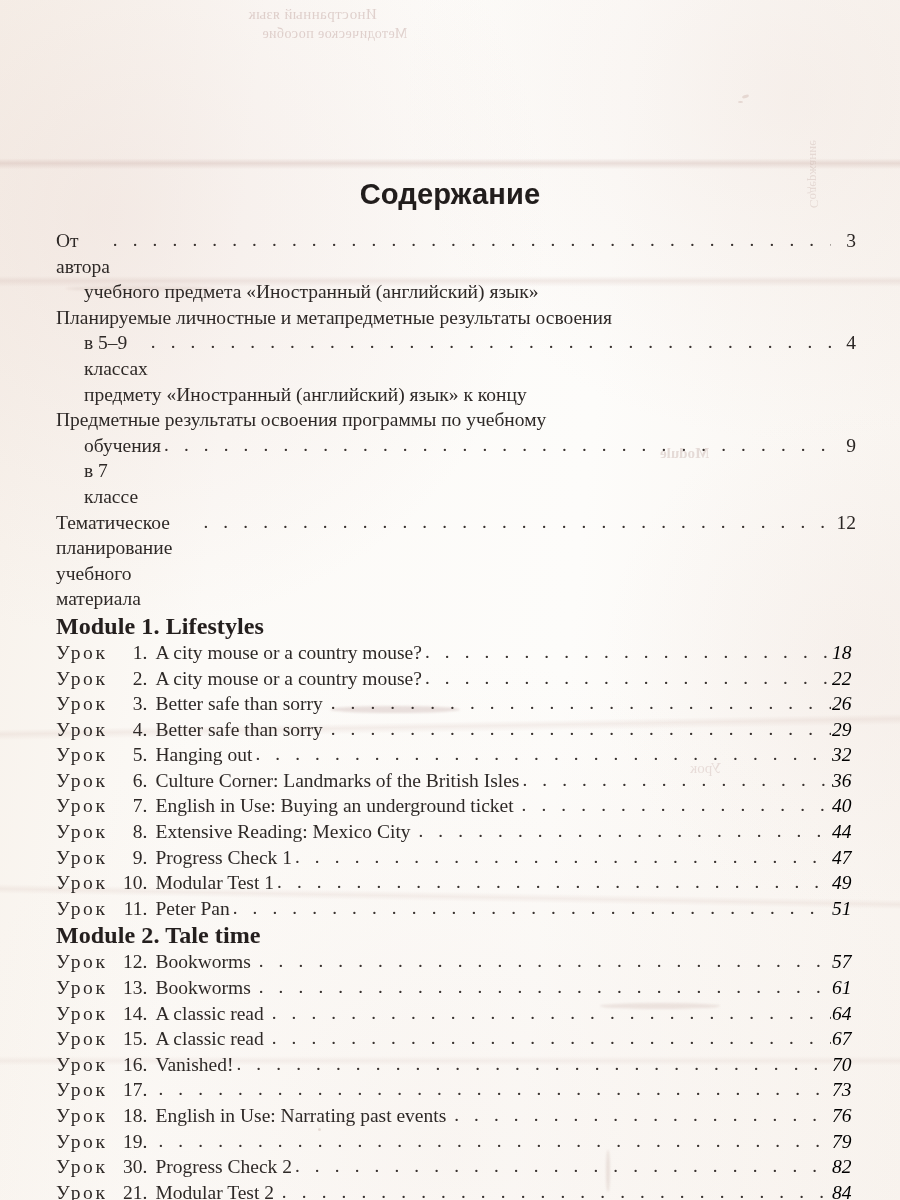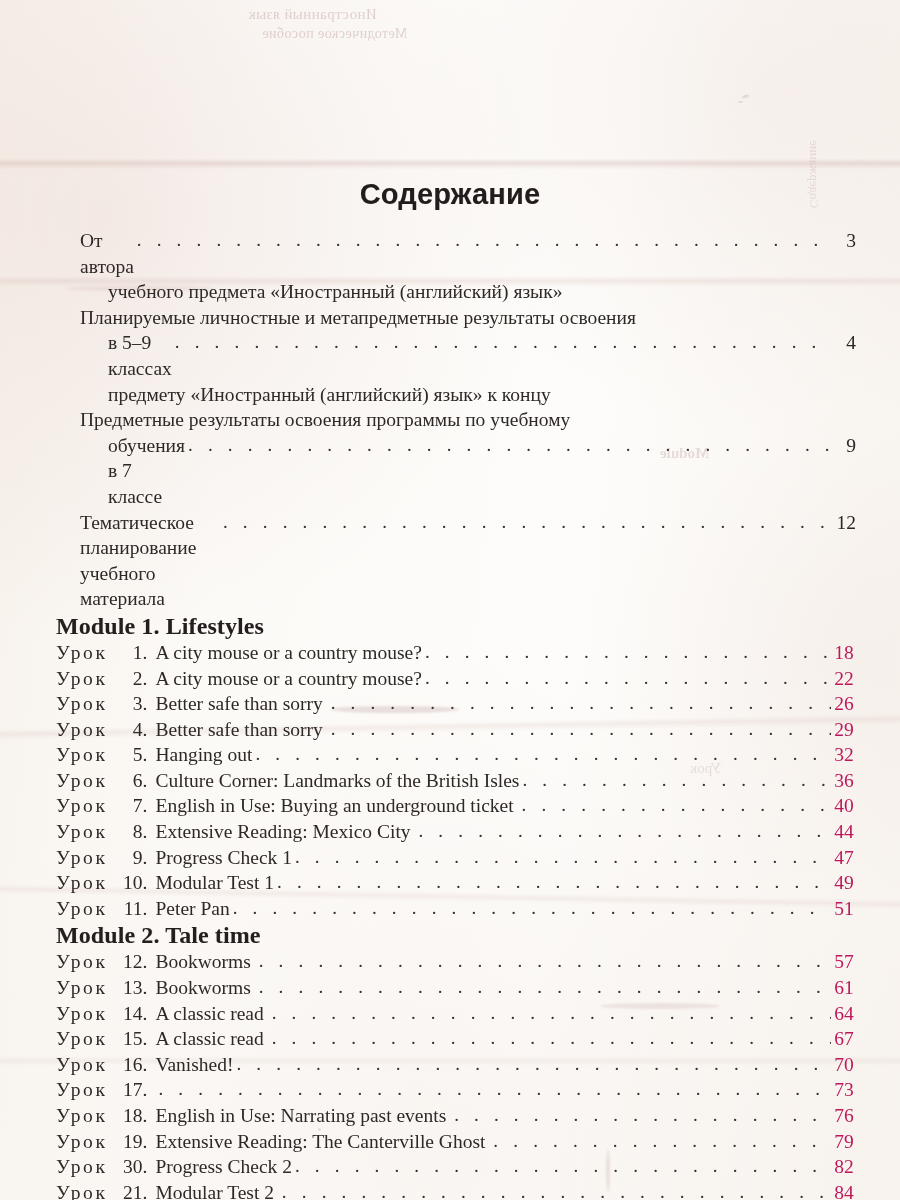--- a/index.html
+++ b/index.html
@@ -95,21 +95,20 @@
     width: 800px;
   }
 
   
   .entry {
     display: flex;
     align-items: baseline;
     font-size: 19.5px;
     line-height: 25.6px;
     color: #2e2927;
-    margin-left: 24px;
   }
   .entry .txt { white-space: pre-wrap; }
   .entry .lead {
     flex: 1 1 auto;
     min-width: 8px;
     margin: 0 1px 0 3px;
     overflow: hidden;
     white-space: nowrap;
     color: #3a3330;
     letter-spacing: 5.2px;
@@ -160,23 +159,24 @@
     margin: 0 1px 0 3px;
     overflow: hidden;
     white-space: nowrap;
     color: #3a3330;
     letter-spacing: 5.2px;
     font-size: 19px;
     transform: translateY(-1px);
   }
   .lesson .pg {
     flex: 0 0 auto;
-    text-align: center;
+    text-align: left;
     min-width: 24px;
-    color: #be185d;
+    color: #000000;
+    font-style: italic;
   }
 
   .gap-before { margin-top: 1px; }
 </style>
 </head>
 <body>
 
 <div class="page"></div>
 <div class="creases"></div>
 
@@ -356,21 +356,20 @@
         <div class="lesson">
           <span class="lbl">Урок</span>
           <span class="num">18.</span>
           <span class="ttl">English in Use: Narrating past events </span>
           <span class="lead">. . . . . . . . . . . . . . . . . . . . . . . . . . . . . . . . . . . . . . . . . . . . . . . . . . . . . . . . . . . . . . . . . . . . . . . . . . . . . . . . . . . . . . . . . </span>
           <span class="pg">76</span>
         </div>
         <div class="lesson">
           <span class="lbl">Урок</span>
           <span class="num">19.</span>
-          <span class="ttl">Extensive Reading: The Canterville Ghost </span>
           <span class="lead">. . . . . . . . . . . . . . . . . . . . . . . . . . . . . . . . . . . . . . . . . . . . . . . . . . . . . . . . . . . . . . . . . . . . . . . . . . . . . . . . . . . . . . . . . </span>
           <span class="pg">79</span>
         </div>
         <div class="lesson">
           <span class="lbl">Урок</span>
           <span class="num">30.</span>
           <span class="ttl">Progress Check 2</span>
           <span class="lead">. . . . . . . . . . . . . . . . . . . . . . . . . . . . . . . . . . . . . . . . . . . . . . . . . . . . . . . . . . . . . . . . . . . . . . . . . . . . . . . . . . . . . . . . . </span>
           <span class="pg">82</span>
         </div>

